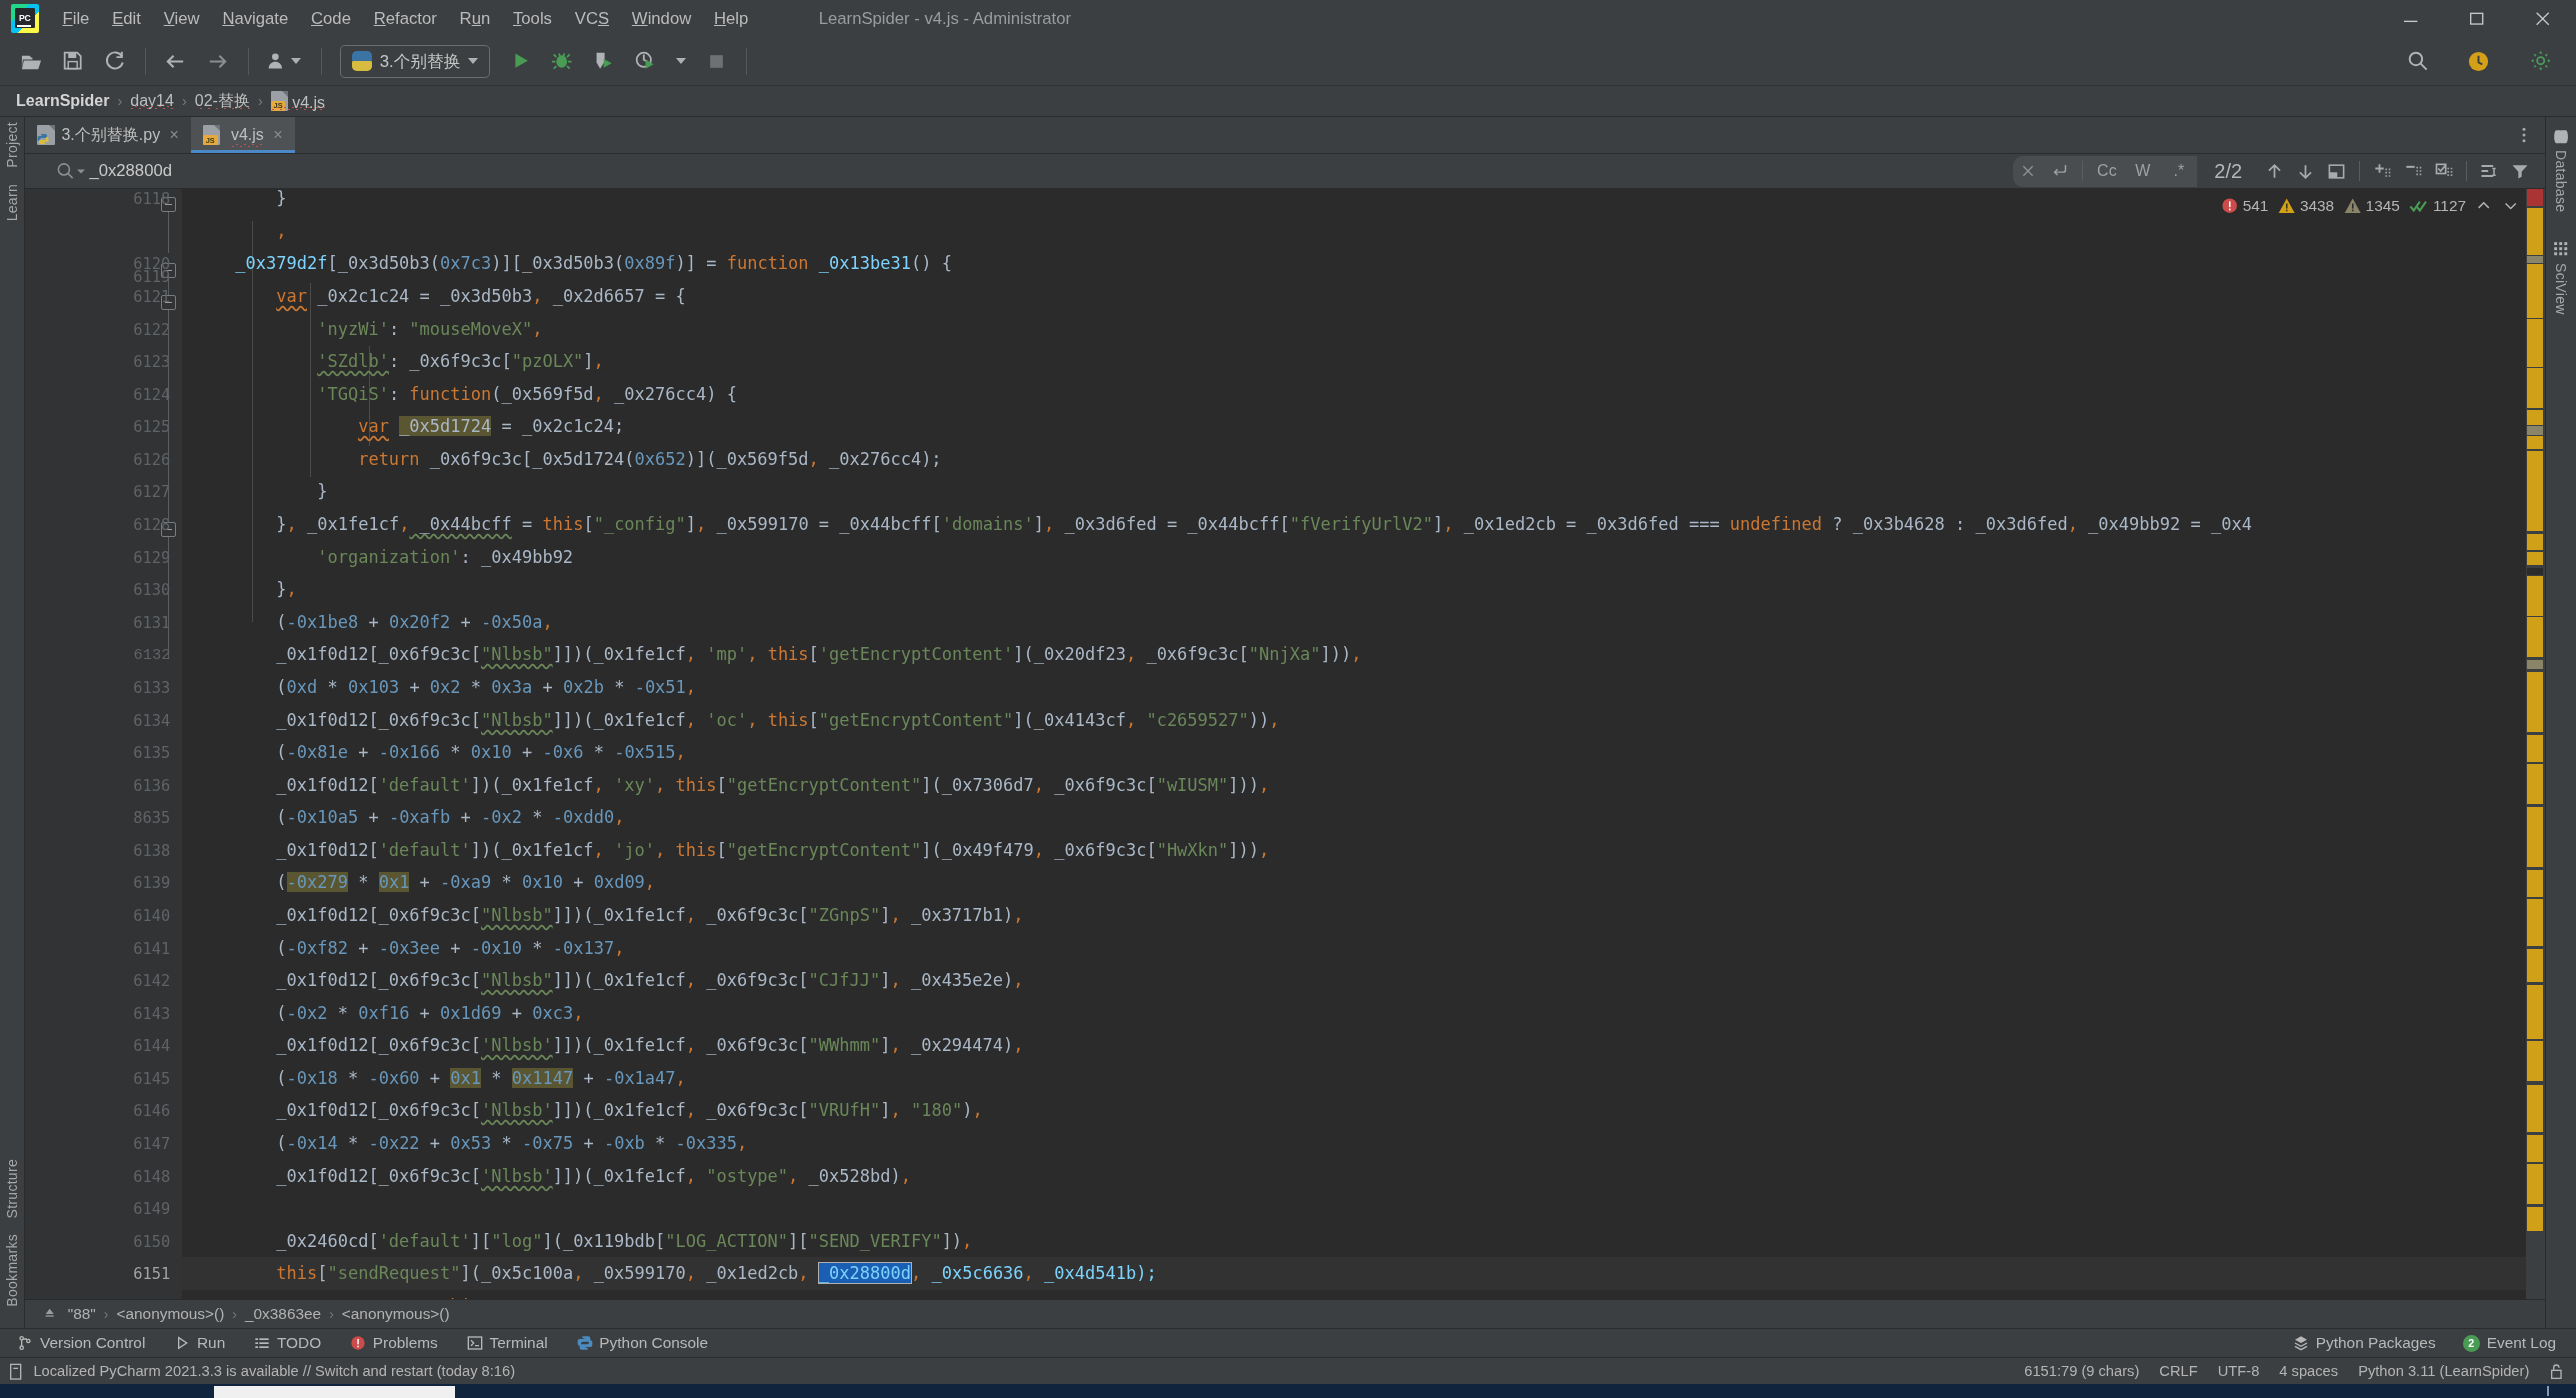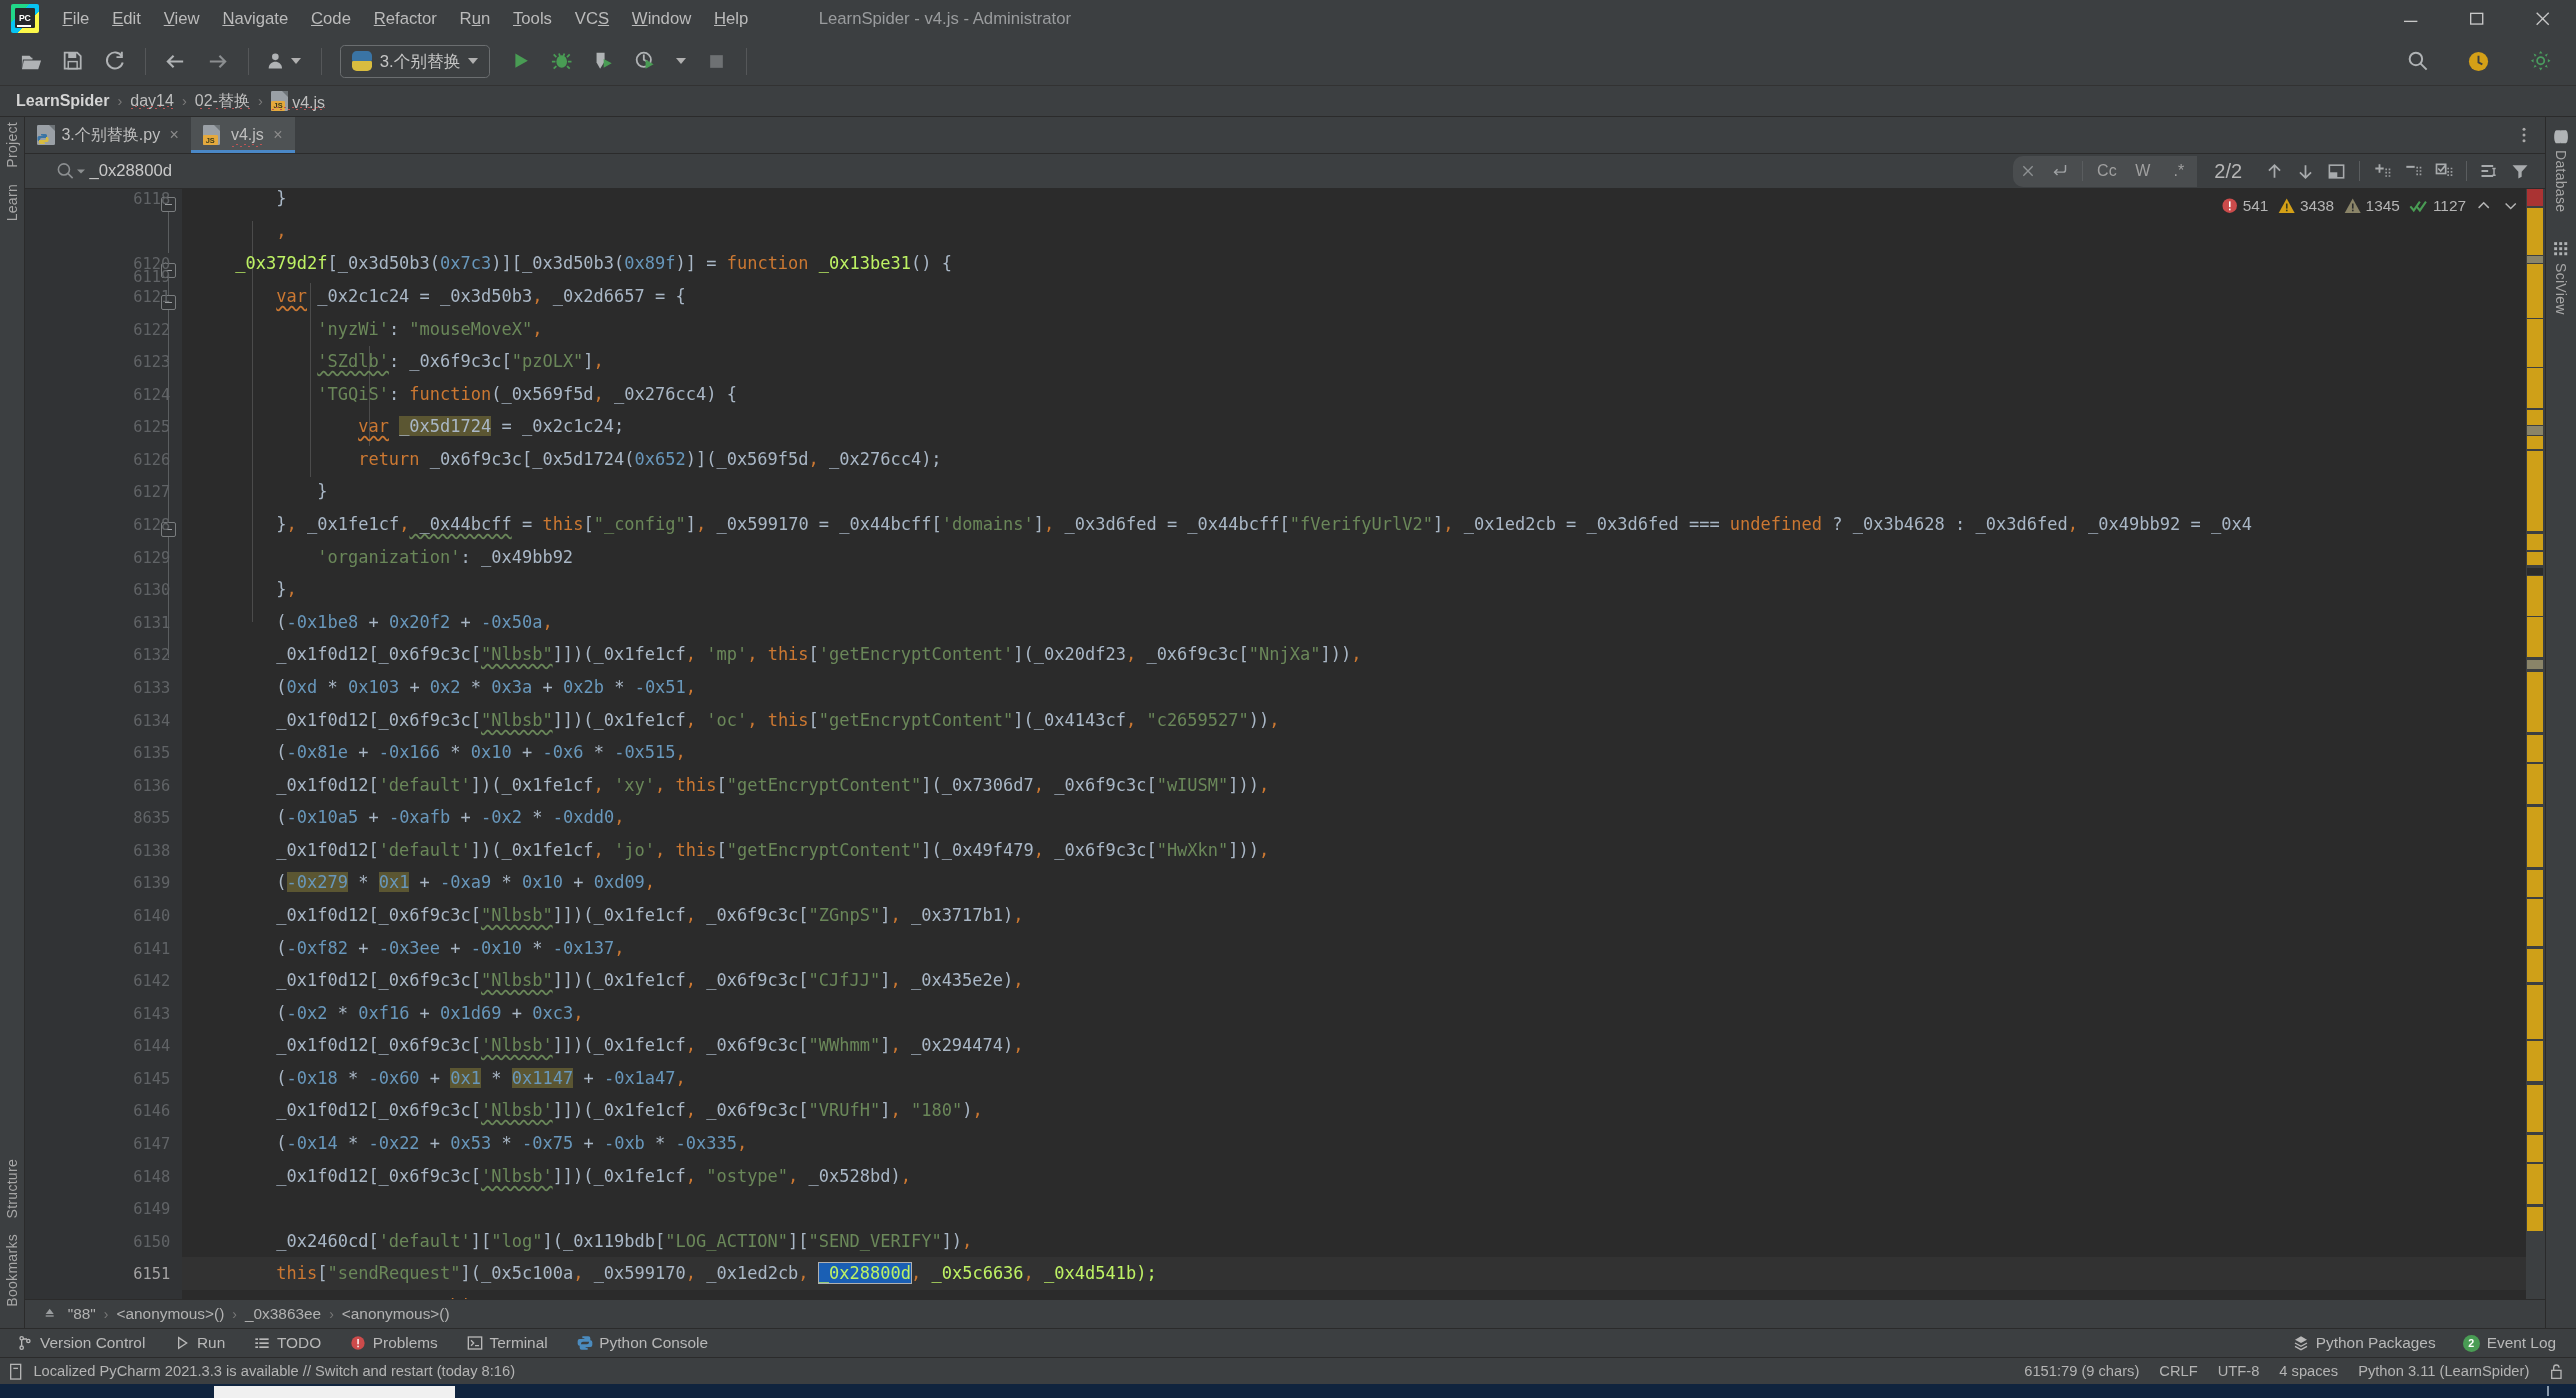--- a/index.html
+++ b/index.html
@@ -129,21 +129,21 @@
 
   .code-area { flex:1 1 auto; position:relative; overflow:hidden; background:#2b2b2b; }
   .code-line { height: 33px; line-height: 33px; font-family:"DejaVu Sans Mono", monospace; font-size: 17px;
      white-space: pre; padding-left: 12px; color:#a9b7c6; }
   .code-line.cur { background:#323232; }
   
   .k  { color:#cc7832; }  
   .s  { color:#6a8759; }  
   .n  { color:#6897bb; }  
   .id { color:#a9b7c6; }
-  .fn { color:#bef264; }  
+  .fn { color:#7dd3fc; }  
   .p  { color:#a9b7c6; }
   .cm { color:#cc7832; }
   .wave { text-decoration: underline; text-decoration-style: wavy; text-decoration-color:#6a8759; text-underline-offset: 3.3px;}
   .wave-o { text-decoration: underline; text-decoration-style: wavy; text-decoration-color:#cc7832; text-underline-offset: 3.3px;}
   .ident-hl { background:#5b5632; }
   .match-cur { background:#1a5fb4; outline: 1.3px solid #b0b0b0; }
   .indent-guide { position:absolute; width:0.7px; background:#4b4b4b; }
 
   
   .markers { width: 19px; flex:none; background:#3c3f41; position:relative; }
@@ -498,21 +498,21 @@
             <div class="gut-line" style="position: absolute; top: 124px; right: 0px; width: 134px; height: 33px;">6122</div>
             <div class="gut-line" style="position: absolute; top: 156px; right: 0px; width: 134px; height: 33px;">6123</div>
             <div class="gut-line" style="position: absolute; top: 189px; right: 0px; width: 134px; height: 33px;">6124</div>
             <div class="gut-line" style="position: absolute; top: 221px; right: 0px; width: 134px; height: 33px;">6125</div>
             <div class="gut-line" style="position: absolute; top: 254px; right: 0px; width: 134px; height: 33px;">6126</div>
             <div class="gut-line" style="position: absolute; top: 286px; right: 0px; width: 134px; height: 33px;">6127</div>
             <div class="gut-line" style="position: absolute; top: 319px; right: 0px; width: 134px; height: 33px;">6128</div>
             <div class="gut-line" style="position: absolute; top: 352px; right: 0px; width: 134px; height: 33px;">6129</div>
             <div class="gut-line" style="position: absolute; top: 384px; right: 0px; width: 134px; height: 33px;">6130</div>
             <div class="gut-line" style="position: absolute; top: 417px; right: 0px; width: 134px; height: 33px;">6131</div>
-            <div class="gut-line" style="position: absolute; top: 449px; right: 0px; width: 134px; height: 33px;">6132</div>
+            <div class="gut-line" style="position: absolute; top: 449px; right: 0px; width: 134px; height: 33px; font-family: Liberation Mono, monospace;">6132</div>
             <div class="gut-line" style="position: absolute; top: 482px; right: 0px; width: 134px; height: 33px;">6133</div>
             <div class="gut-line" style="position: absolute; top: 515px; right: 0px; width: 134px; height: 33px;">6134</div>
             <div class="gut-line" style="position: absolute; top: 547px; right: 0px; width: 134px; height: 33px;">6135</div>
             <div class="gut-line" style="position: absolute; top: 580px; right: 0px; width: 134px; height: 33px;">6136</div>
             <div class="gut-line" style="position: absolute; top: 612px; right: 0px; width: 134px; height: 33px;">8635</div>
             <div class="gut-line" style="position: absolute; top: 645px; right: 0px; width: 134px; height: 33px;">6138</div>
             <div class="gut-line" style="position: absolute; top: 677px; right: 0px; width: 134px; height: 33px;">6139</div>
             <div class="gut-line" style="position: absolute; top: 710px; right: 0px; width: 134px; height: 33px;">6140</div>
             <div class="gut-line" style="position: absolute; top: 743px; right: 0px; width: 134px; height: 33px;">6141</div>
             <div class="gut-line" style="position: absolute; top: 775px; right: 0px; width: 134px; height: 33px;">6142</div>

